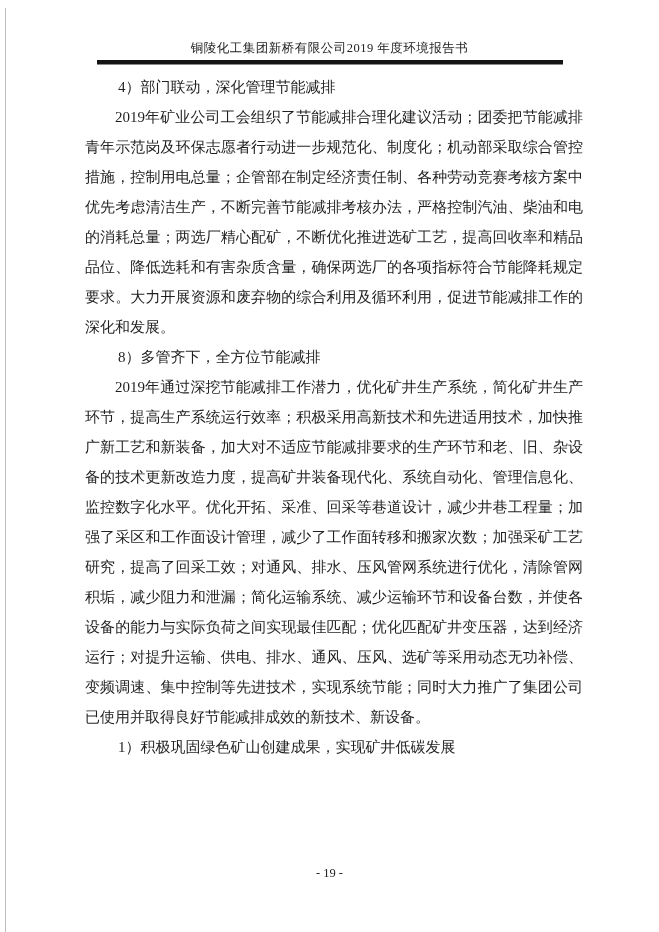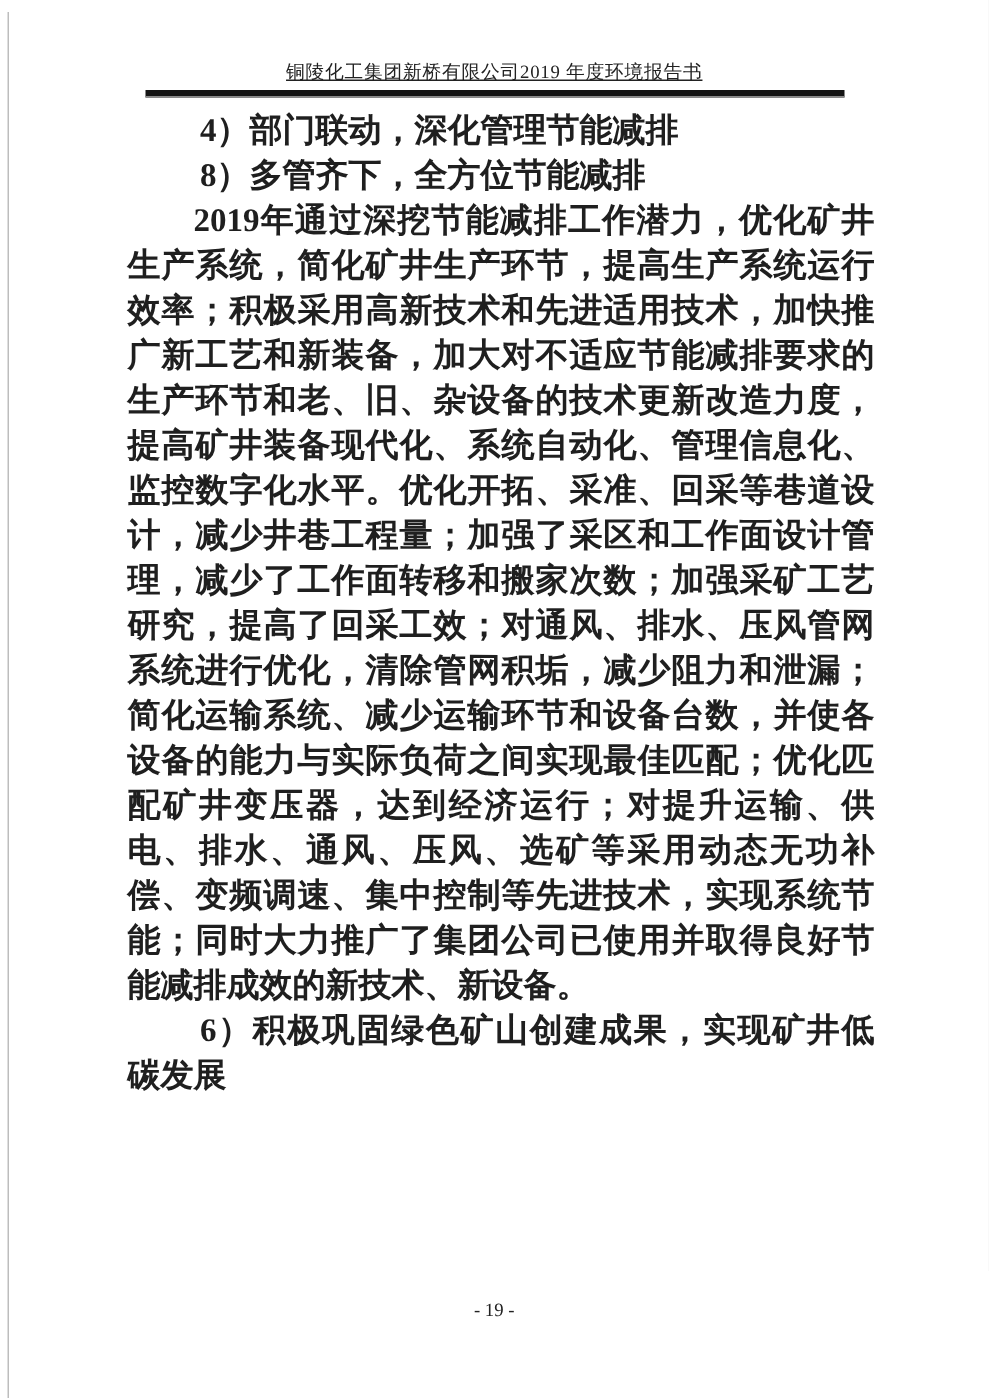--- a/index.html
+++ b/index.html
@@ -27,39 +27,37 @@
     width:1px;
     background:var(--edge-color);
   }
   .doc-header{
     position:absolute;
     top:40px; left:0; right:0;
     text-align:center;
     font-size:12.5px;
     letter-spacing:0.5px;
     color:#222;
-    text-decoration:underline;
   }
   .header-rule{
     position:absolute;
     top:60px; left:97px;
     width:466px;
     height:4px;
     background:var(--rule-color);
     border-bottom:1px solid #8a8a8a;
   }
   .doc-body{
     position:absolute;
     top:72px; left:85px;
     width:498px;
-    font-size:22px;
+    font-size:15px;
     line-height:30px;
     text-align:justify;
     text-justify:inter-ideograph;
-    font-weight:bold;
   }
   .doc-body p{
     margin:0;
     text-indent:2em;
   }
   .doc-body p.heading{
     text-indent:2.2em;
   }
   .doc-footer{
     position:absolute;
@@ -75,26 +73,27 @@
 <div class="page">
   <div class="scan-edge"></div>
 
   <div class="doc-header">铜陵化工集团新桥有限公司2019 年度环境报告书</div>
 
   <div class="header-rule"></div>
 
   <div class="doc-body">
   <div class="section">
     <p class="heading">4）部门联动，深化管理节能减排</p>
+    <p class="para">2019年矿业公司工会组织了节能减排合理化建议活动；团委把节能减排青年示范岗及环保志愿者行动进一步规范化、制度化；机动部采取综合管控措施，控制用电总量；企管部在制定经济责任制、各种劳动竞赛考核方案中优先考虑清洁生产，不断完善节能减排考核办法，严格控制汽油、柴油和电的消耗总量；两选厂精心配矿，不断优化推进选矿工艺，提高回收率和精品品位、降低选耗和有害杂质含量，确保两选厂的各项指标符合节能降耗规定要求。大力开展资源和废弃物的综合利用及循环利用，促进节能减排工作的深化和发展。</p>
   </div>
 
   <div class="section">
     <p class="heading">8）多管齐下，全方位节能减排</p>
     <p class="para">2019年通过深挖节能减排工作潜力，优化矿井生产系统，简化矿井生产环节，提高生产系统运行效率；积极采用高新技术和先进适用技术，加快推广新工艺和新装备，加大对不适应节能减排要求的生产环节和老、旧、杂设备的技术更新改造力度，提高矿井装备现代化、系统自动化、管理信息化、监控数字化水平。优化开拓、采准、回采等巷道设计，减少井巷工程量；加强了采区和工作面设计管理，减少了工作面转移和搬家次数；加强采矿工艺研究，提高了回采工效；对通风、排水、压风管网系统进行优化，清除管网积垢，减少阻力和泄漏；简化运输系统、减少运输环节和设备台数，并使各设备的能力与实际负荷之间实现最佳匹配；优化匹配矿井变压器，达到经济运行；对提升运输、供电、排水、通风、压风、选矿等采用动态无功补偿、变频调速、集中控制等先进技术，实现系统节能；同时大力推广了集团公司已使用并取得良好节能减排成效的新技术、新设备。</p>
   </div>
 
   <div class="section">
-    <p class="heading">6）积极巩固绿色矿山创建成果，实现矿井低碳发展</p>
+    <p class="heading">1）积极巩固绿色矿山创建成果，实现矿井低碳发展</p>
   </div>
 </div>
 
   <div class="doc-footer">- 19 -</div>
 </div>
 
 </body></html>

